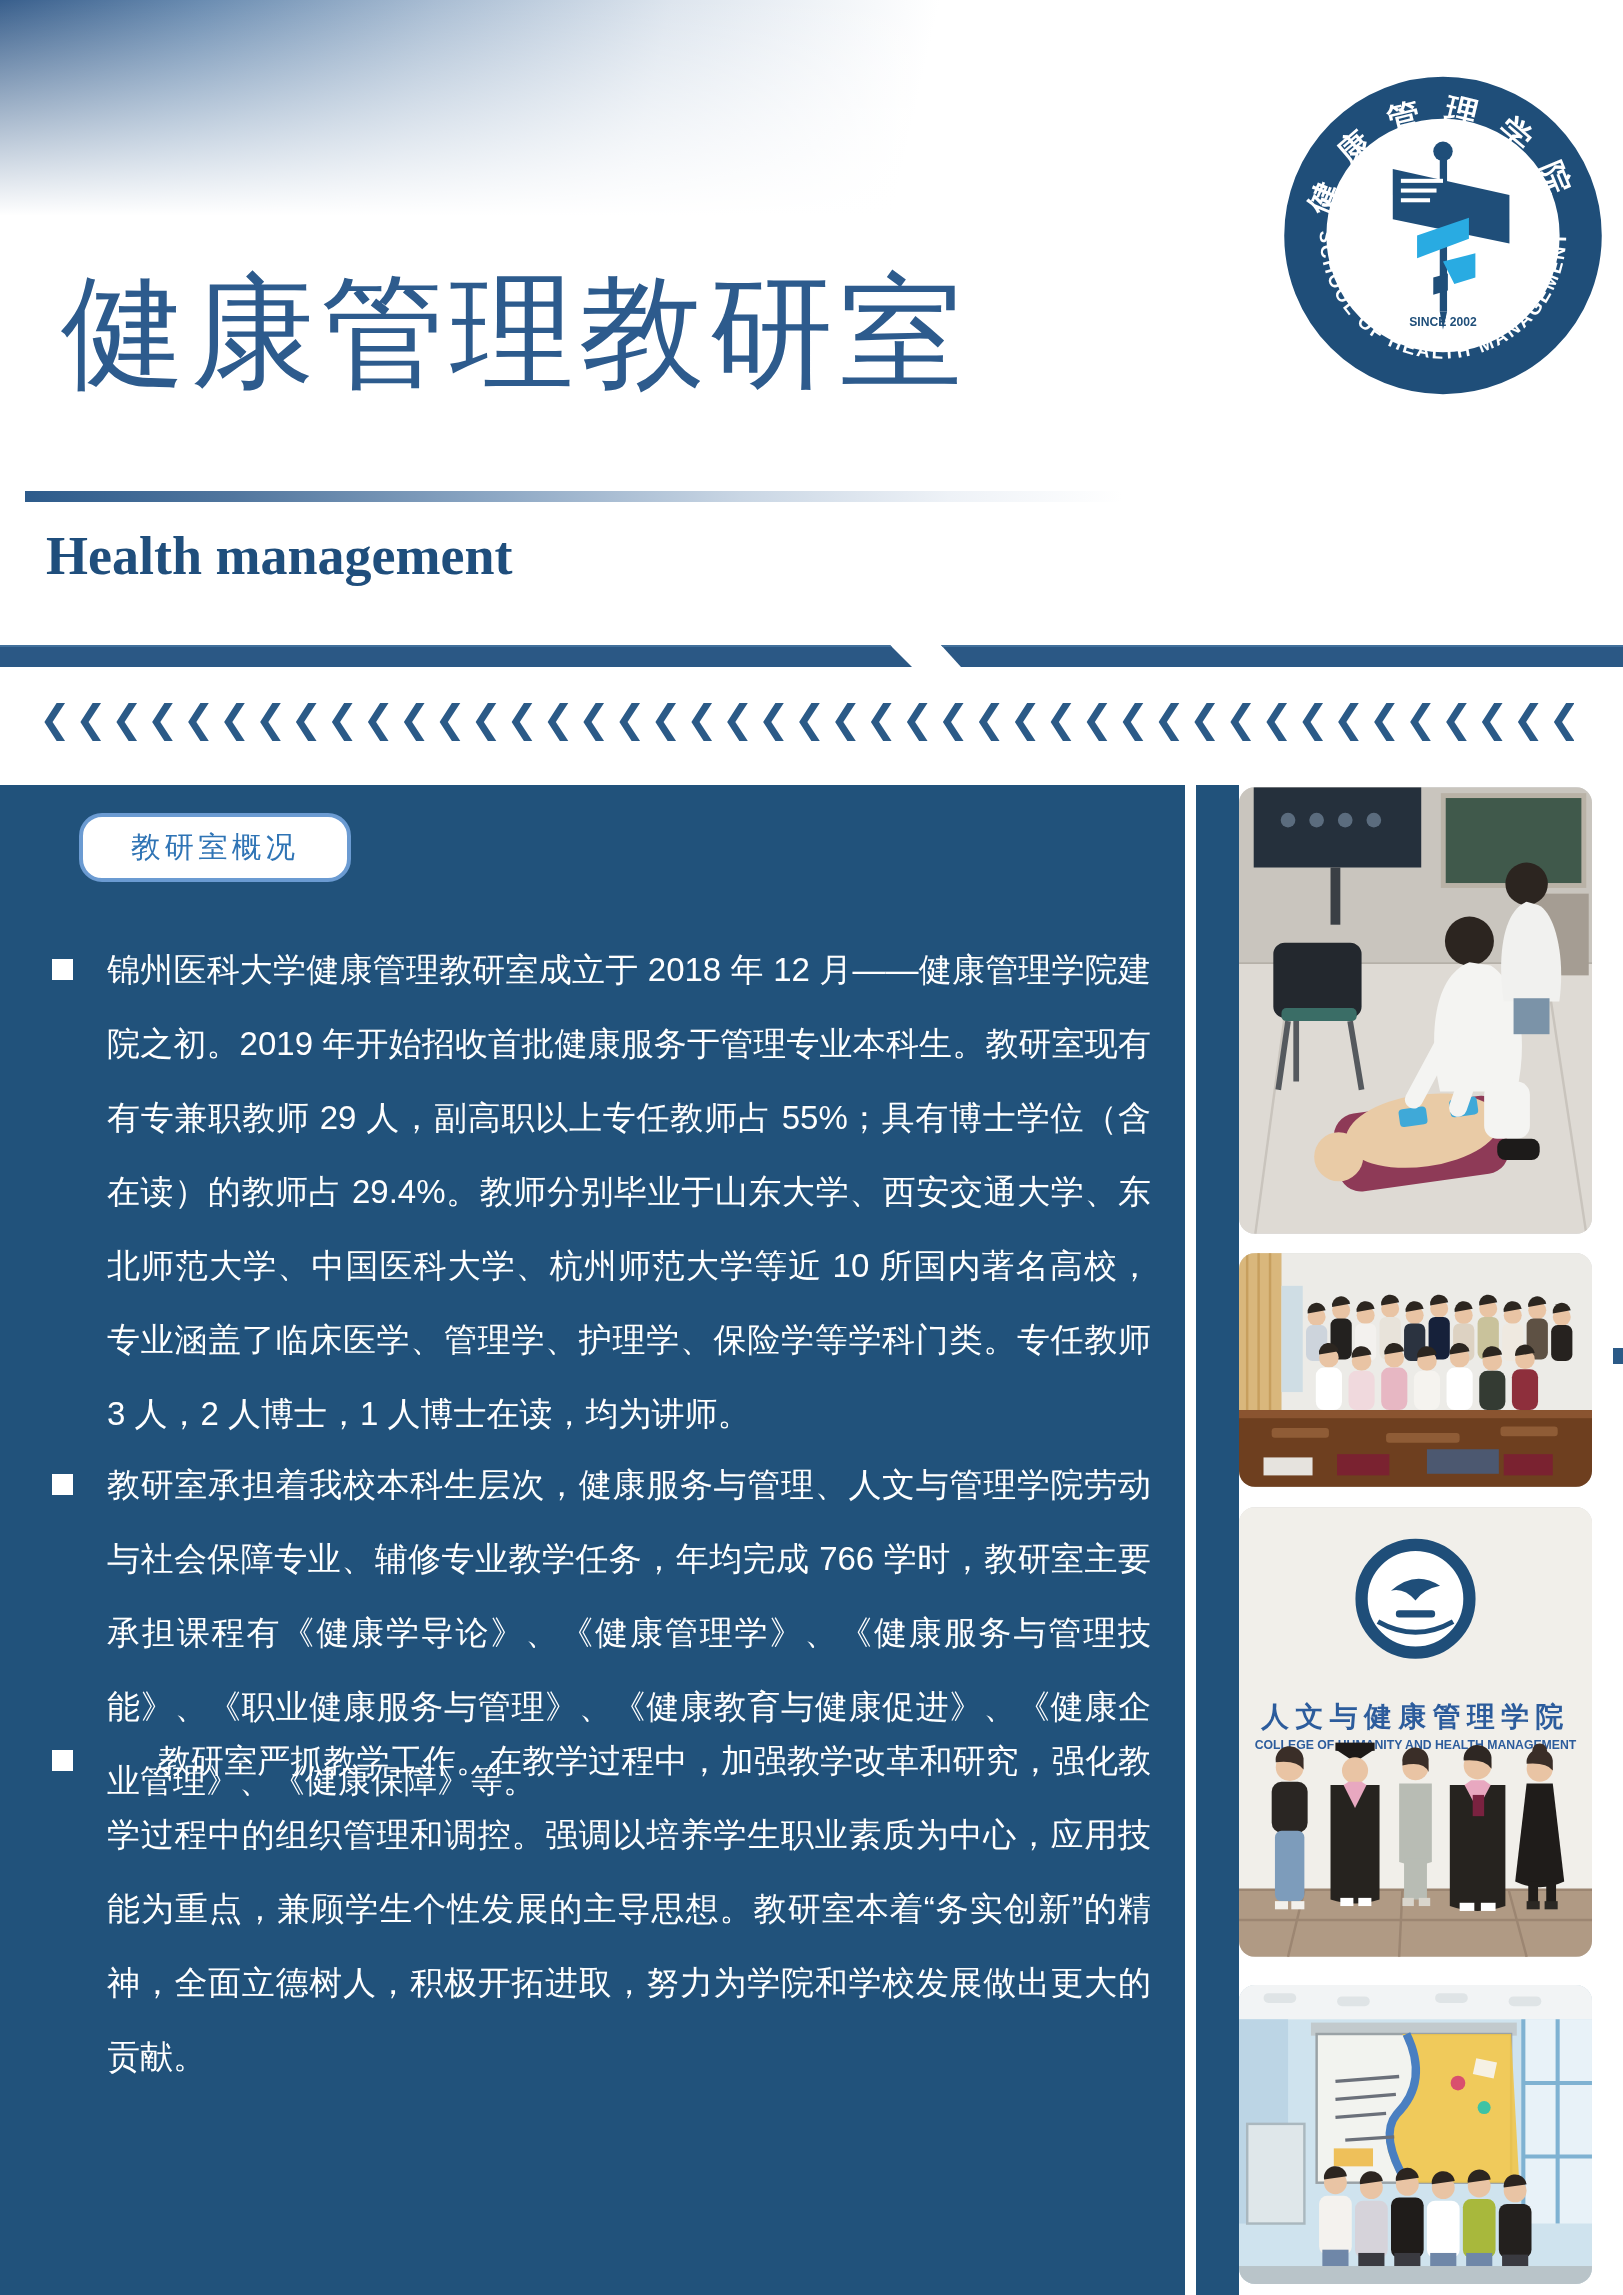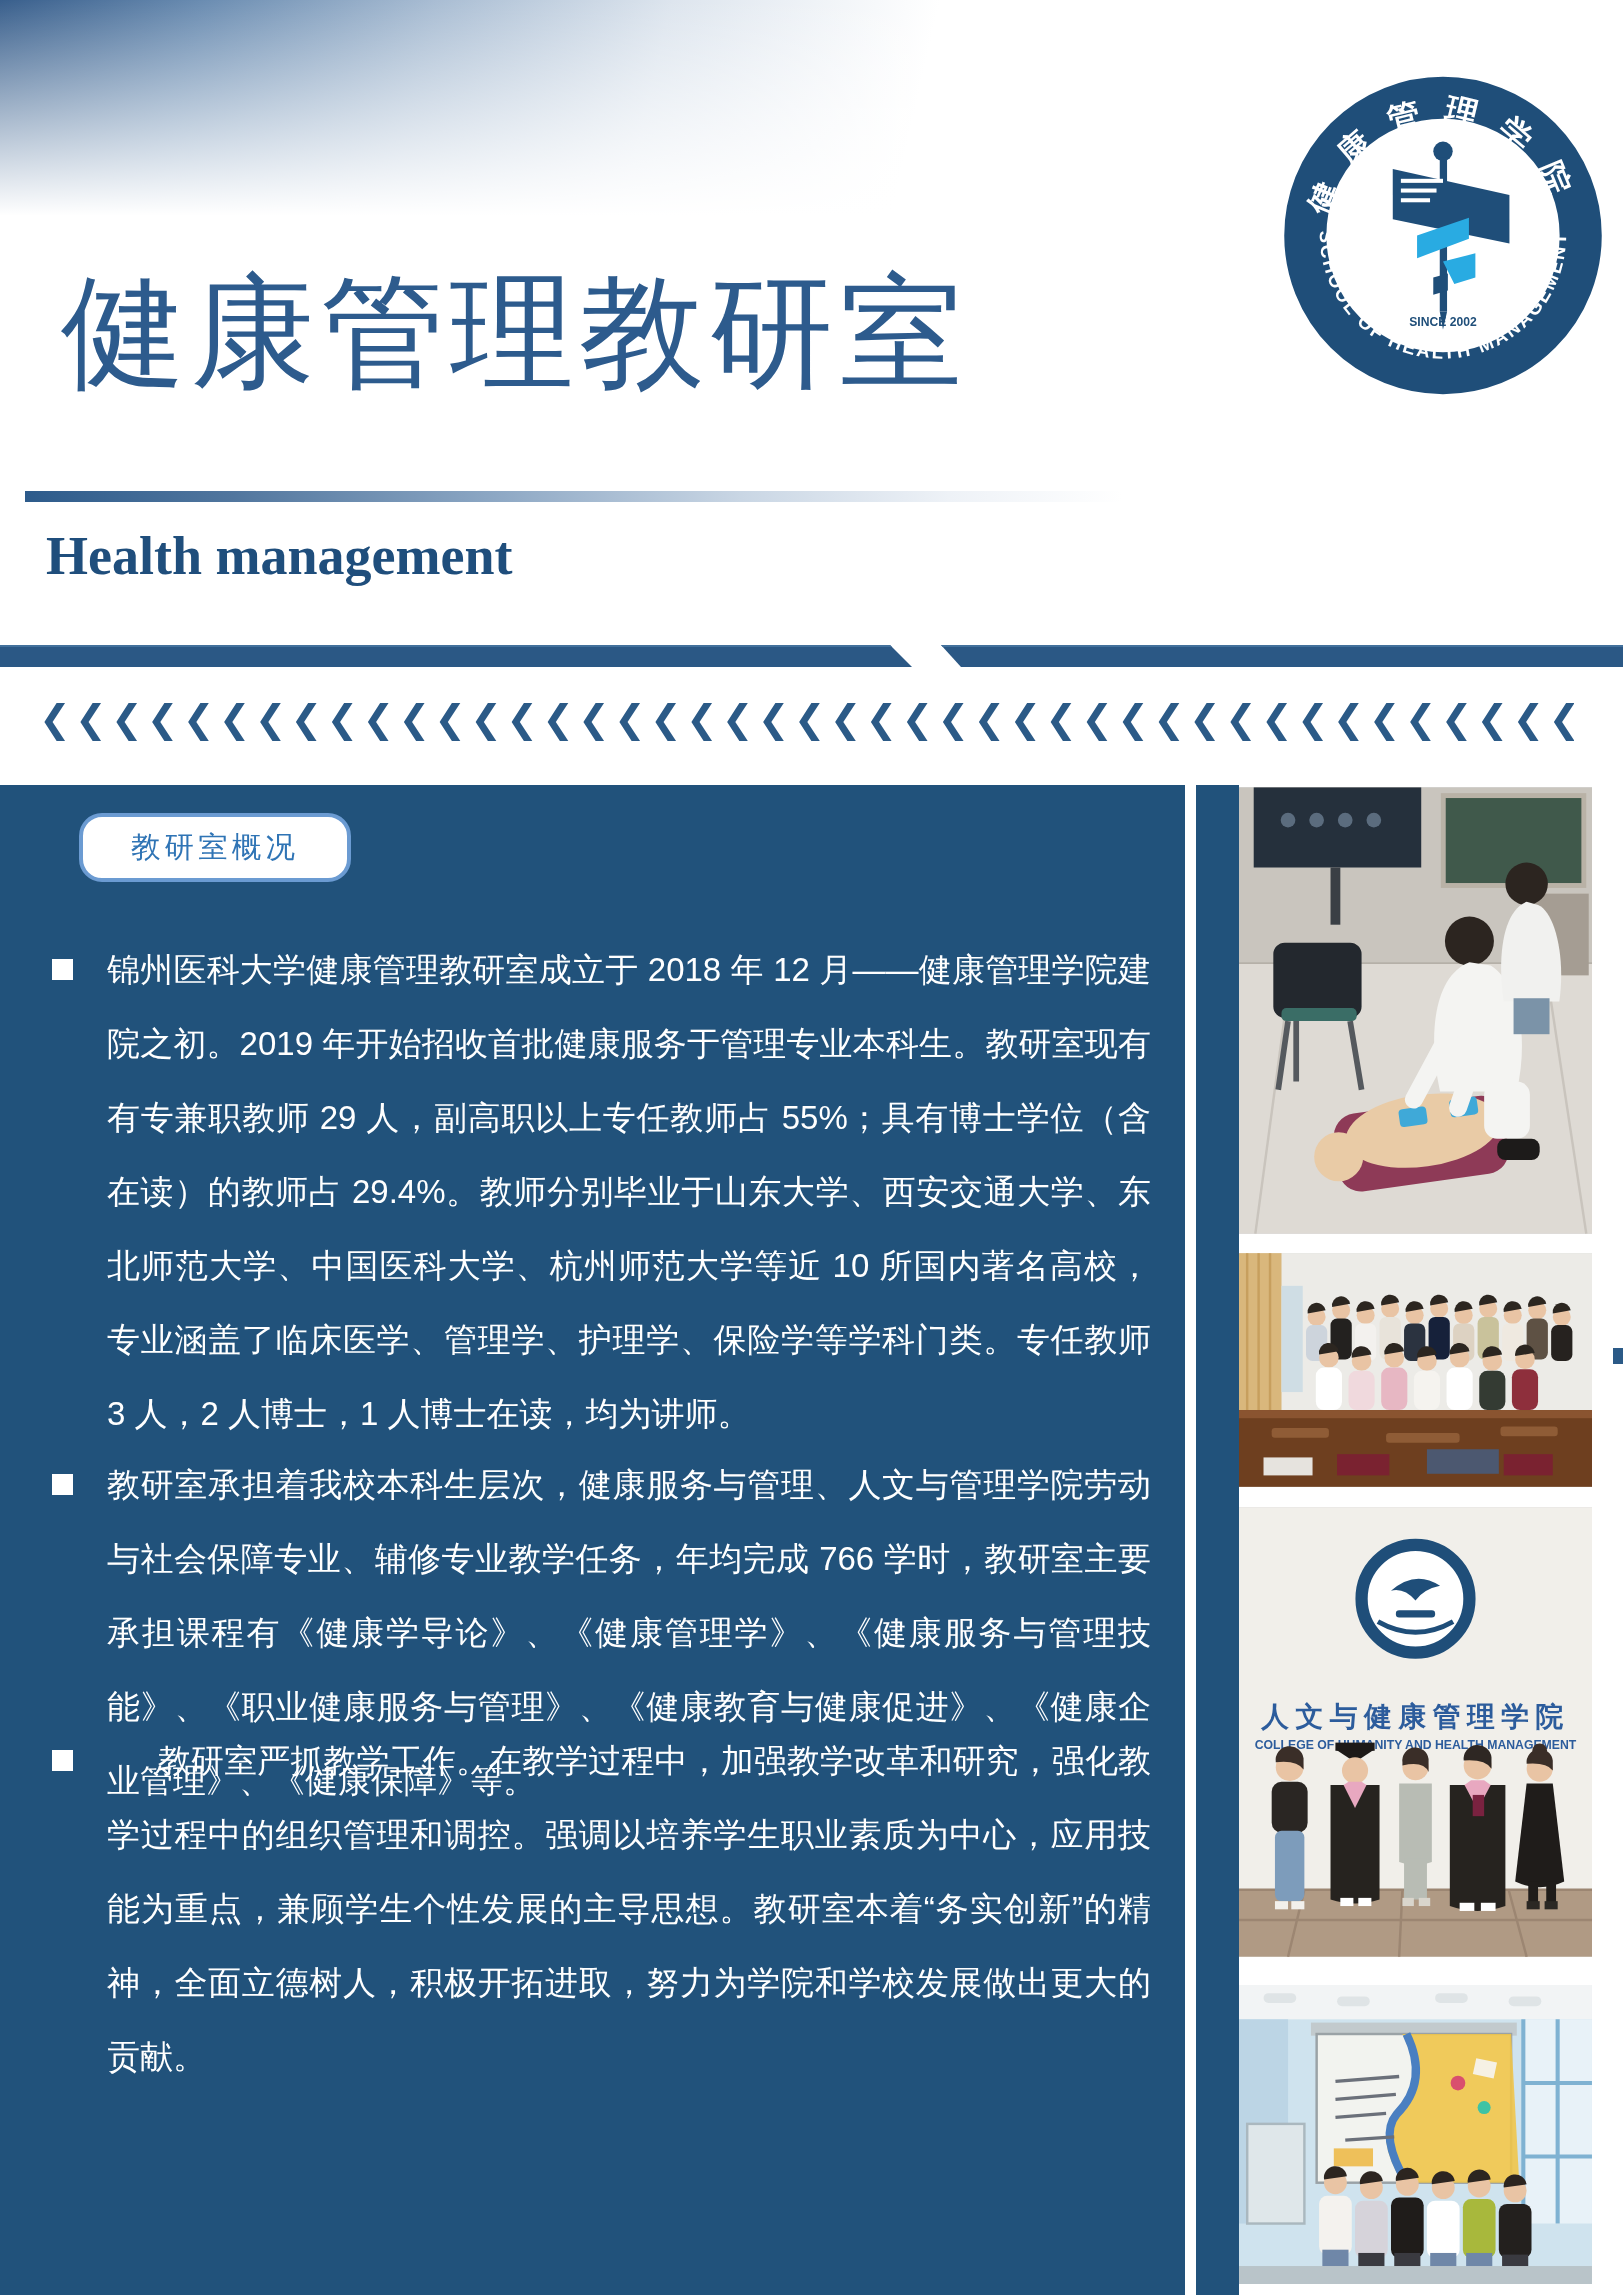--- a/index.html
+++ b/index.html
@@ -64,21 +64,21 @@
     flex:0 0 21px;width:21px;height:21px;background:#ffffff;margin-top:26px;
   }
   .para .ptext{
     margin-left:34px;width:1044px;
     color:#ffffff;font-size:33px;line-height:74px;text-align:justify;
     font-family:"Liberation Sans","DejaVu Sans",sans-serif;
   }
   .para .ptext.indent{text-indent:51px;}
   
   .right-strip{position:absolute;left:1196px;top:785px;width:43px;height:1510px;background:#21527b;}
-  .photo{position:absolute;left:1239px;width:353px;overflow:hidden;background:#ddd;}
+  .photo{position:absolute;left:1239px;width:353px;overflow:hidden;background:#ddd;border-radius:16px;}
   .photo svg{display:block;}
   #photo-1{top:787px;height:447px;}
   #photo-2{top:1253px;height:234px;}
   #photo-3{top:1507px;height:450px;}
   #photo-4{top:1985px;height:299px;}
   .edge-mark{position:absolute;left:1613px;top:1348px;width:9.8px;height:16.4px;background:#2b5a87;}
 </style>
 </head>
 <body>
 

